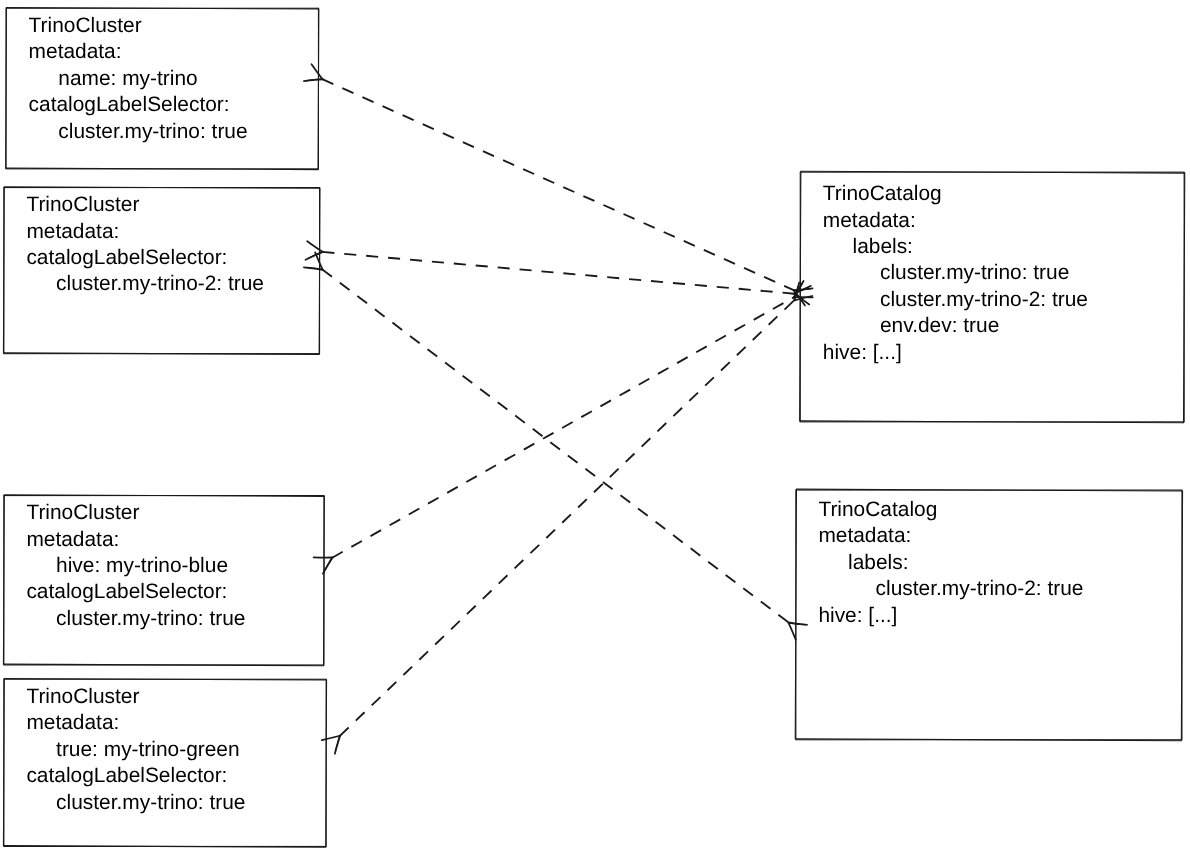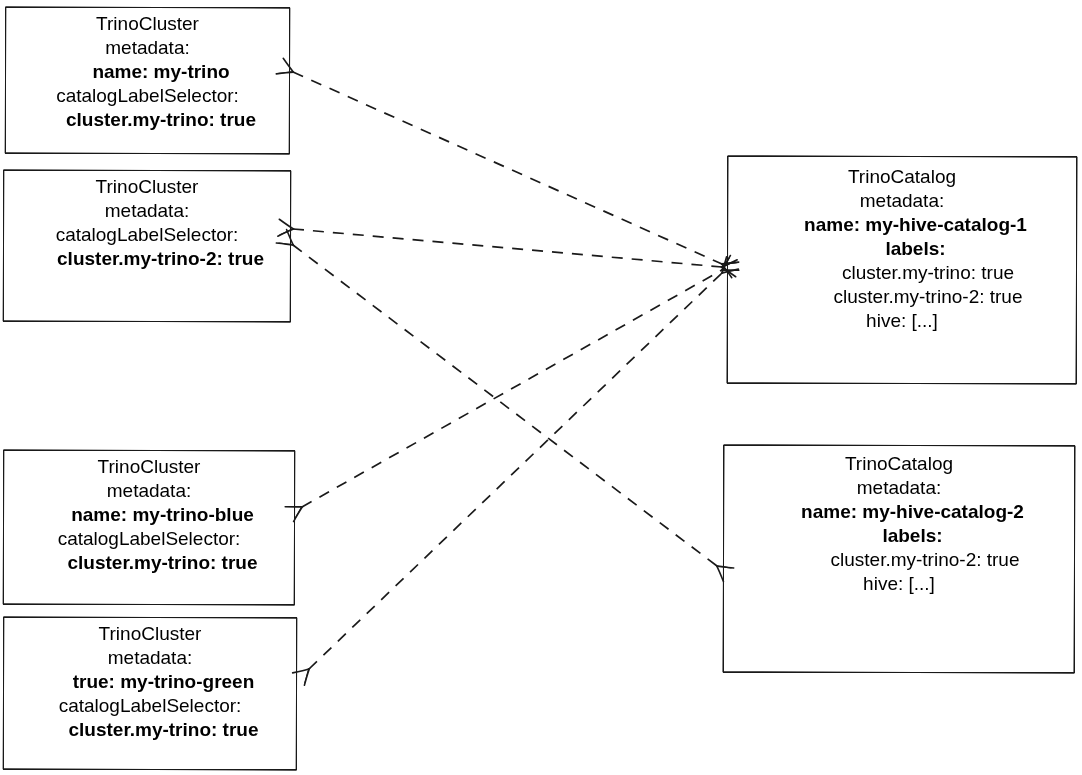--- a/index.html
+++ b/index.html
@@ -10,38 +10,37 @@
     background: #ffffff;
     font-family: "Liberation Sans", "DejaVu Sans", sans-serif;
     overflow: hidden;
   }
   
   .node {
     position: absolute;
     background: #ffffff;
     border: 1.7px solid #1a1a1a;
     box-sizing: border-box;
-    padding: 4px 6px;
+    padding: 4px 20px;
     color: #000000;
     font-size: 19px;
     line-height: 24px;
     white-space: nowrap;
-    text-align: center;
   }
   .node::after {
     content: "";
     position: absolute;
     inset: -1px;
     border: 1.1px solid #1a1a1a;
     transform: rotate(0.28deg);
     pointer-events: none;
   }
   .line { display: block; }
   .i0 { padding-left: 0; }
-  .i1 { padding-left: 27px; font-weight: bold; }
+  .i1 { padding-left: 27px; }
   .i2 { padding-left: 52px; }
 
   #n-cluster1 { left: 5px;   top: 7px;   width: 285px; height: 147px; }
   #n-cluster2 { left: 3px;   top: 170px; width: 288px; height: 152px; }
   #n-cluster3 { left: 3px;   top: 450px; width: 292px; height: 155px; }
   #n-cluster4 { left: 3px;   top: 617px; width: 294px; height: 153px; }
   #n-catalog1 { left: 727px; top: 156px; width: 350px; height: 228px; padding-top: 8px; }
   #n-catalog2 { left: 723px; top: 445px; width: 352px; height: 228px; padding-top: 6px; }
 
   #edges {
@@ -72,47 +71,46 @@
   <div class="node" id="n-cluster2">
     <span class="line i0">TrinoCluster</span>
     <span class="line i0">metadata:</span>
     <span class="line i0">catalogLabelSelector:</span>
     <span class="line i1">cluster.my-trino-2: true</span>
   </div>
 
   <div class="node" id="n-cluster3">
     <span class="line i0">TrinoCluster</span>
     <span class="line i0">metadata:</span>
-    <span class="line i1">name: my-trino-blue</span>
+    <span class="line i1">hive: my-trino-blue</span>
     <span class="line i0">catalogLabelSelector:</span>
     <span class="line i1">cluster.my-trino: true</span>
   </div>
 
   <div class="node" id="n-cluster4">
     <span class="line i0">TrinoCluster</span>
     <span class="line i0">metadata:</span>
     <span class="line i1">true: my-trino-green</span>
     <span class="line i0">catalogLabelSelector:</span>
     <span class="line i1">cluster.my-trino: true</span>
   </div>
 
   <div class="node" id="n-catalog1">
     <span class="line i0">TrinoCatalog</span>
     <span class="line i0">metadata:</span>
-    <span class="line i1">name: my-hive-catalog-1</span>
     <span class="line i1">labels:</span>
     <span class="line i2">cluster.my-trino: true</span>
     <span class="line i2">cluster.my-trino-2: true</span>
+    <span class="line i2">env.dev: true</span>
     <span class="line i0">hive: [...]</span>
   </div>
 
   <div class="node" id="n-catalog2">
     <span class="line i0">TrinoCatalog</span>
     <span class="line i0">metadata:</span>
-    <span class="line i1">name: my-hive-catalog-2</span>
     <span class="line i1">labels:</span>
     <span class="line i2">cluster.my-trino-2: true</span>
     <span class="line i0">hive: [...]</span>
   </div>
 
   <svg id="edges" xmlns="http://www.w3.org/2000/svg" width="1082" height="775" viewBox="0 0 1082 775">
     <defs>
       <marker id="ah" viewBox="-2 -10 20 20" refX="0.5" refY="0" markerWidth="20" markerHeight="20" markerUnits="userSpaceOnUse" orient="auto-start-reverse">
         <path d="M15,-8.5 Q5,-2.5 0,0 Q5,2.5 15,8.5" fill="none" stroke="#1a1a1a" stroke-width="1.6" stroke-linecap="round"></path>
         <path d="M13,-7 Q4.5,-2 0.5,0.5" fill="none" stroke="#1a1a1a" stroke-width="1.1" stroke-linecap="round"></path>

